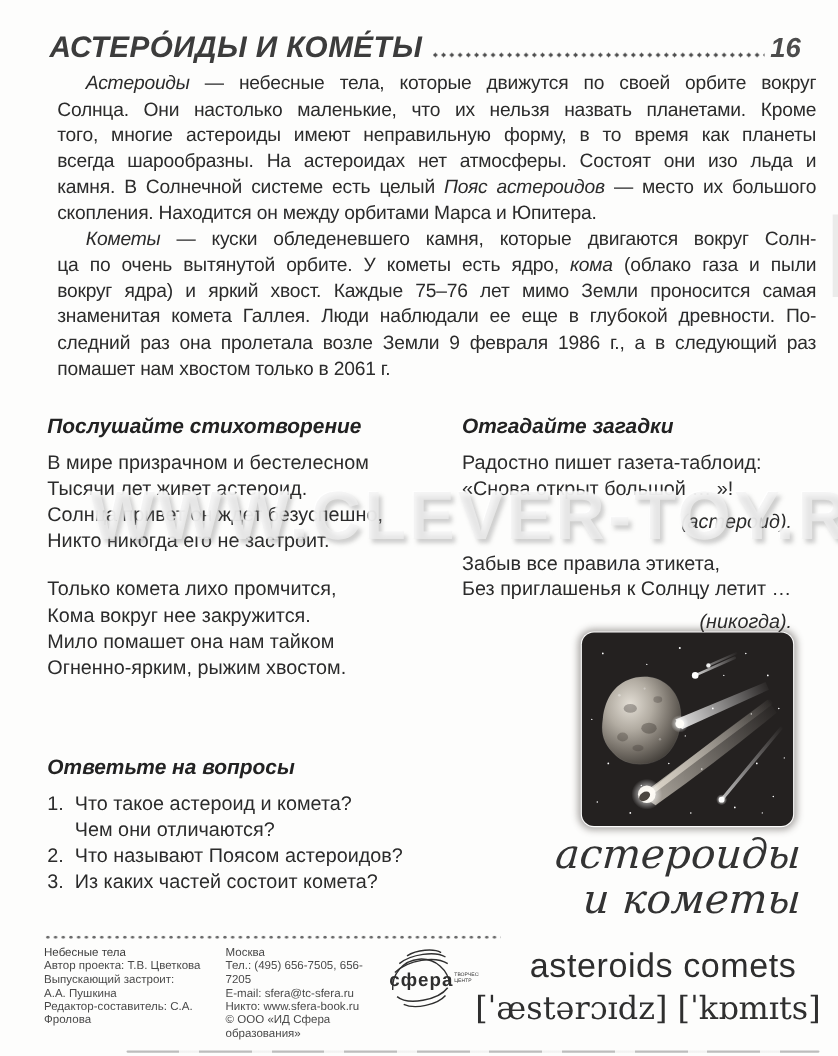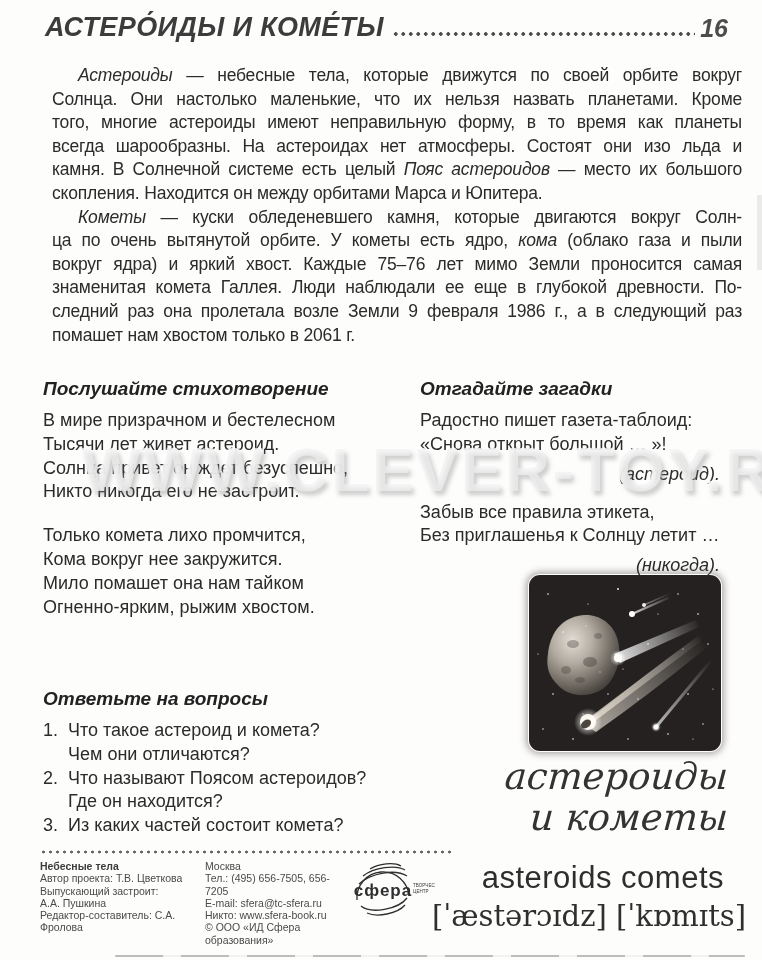--- a/index.html
+++ b/index.html
@@ -3,21 +3,21 @@
 <meta charset="utf-8">
 <style>
   html,body { margin:0; padding:0; background:#ffffff; }
   .page {
     position:relative; width:762px; height:960px; margin:0 auto;
     background:#fdfdfc; overflow:hidden;
     font-family:"Liberation Sans", sans-serif; color:#262626;
   }
   
   .title-row {
-    position:absolute; top:12px; left:45px; right:34px;
+    position:absolute; top:28px; left:45px; right:34px;
     display:flex; align-items:flex-end;
   }
   .title-row .ttl {
     font-size:27px; font-weight:bold; font-style:italic;
     color:#3c3c3c; letter-spacing:.4px; white-space:nowrap;
   }
   .leader {
     flex:1; height:6px; margin:0 5px 6px 8px;
     background-image:radial-gradient(circle, #4f4f4f 1.7px, transparent 1.9px);
     background-size:7.5px 6px; background-repeat:repeat-x; background-position:0 center;
@@ -60,21 +60,21 @@
   }
   
   .footer-sep {
     position:absolute; top:850px; left:40px; width:415px; height:4px;
     background-image:radial-gradient(circle, #6a6a6a 1.4px, transparent 1.6px);
     background-size:7px 4px; background-repeat:repeat-x; background-position:0 center;
   }
   .fcol { position:absolute; top:860px; font-size:10.5px; line-height:12.3px; color:#4a4a4a; }
   .fcol-credits { left:40px; width:162px; }
   .fcol-contacts { left:205px; width:142px; }
-  .fbold { font-weight:bold; color:#3d3d3d; }
+  .fbold { font-weight:normal; color:#3d3d3d; }
   .logo { position:absolute; top:860px; left:343px; }
   
   .scanline { position:absolute; bottom:3px; left:115px; width:630px; height:2.5px; border-radius:1px;
     background:repeating-linear-gradient(90deg, rgba(110,110,110,.45) 0 48px, rgba(110,110,110,.08) 48px 66px); }
   .edge-strip { position:absolute; right:0; top:195px; width:5px; height:75px; background:#ebebea; }
 </style>
 </head>
 <body>
 
 <div class="page">
@@ -140,21 +140,20 @@
       <span class="qnum">1.</span>
       <span>
           <div class="qline">Что такое астероид и комета?</div>
           <div class="qline">Чем они отличаются?</div>
         </span>
     </div>
     <div class="qrow">
       <span class="qnum">2.</span>
       <span>
           <div class="qline">Что называют Поясом астероидов?</div>
-          <div class="qline">Где он находится?</div>
         </span>
     </div>
     <div class="qrow">
       <span class="qnum">3.</span>
       <span>
           <div class="qline">Из каких частей состоит комета?</div>
         </span>
     </div>
   </div>
 

